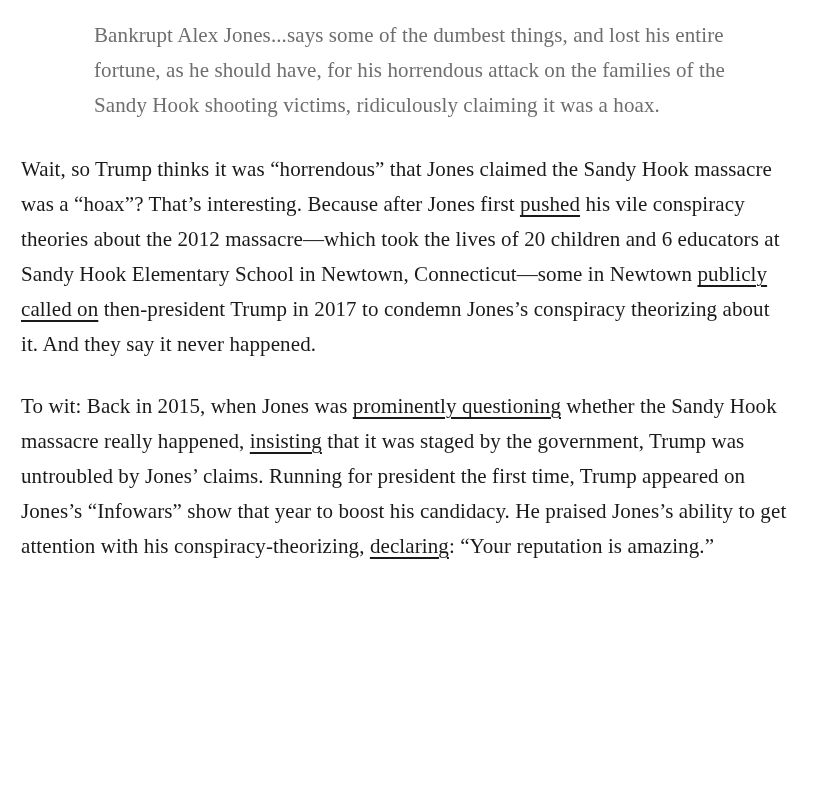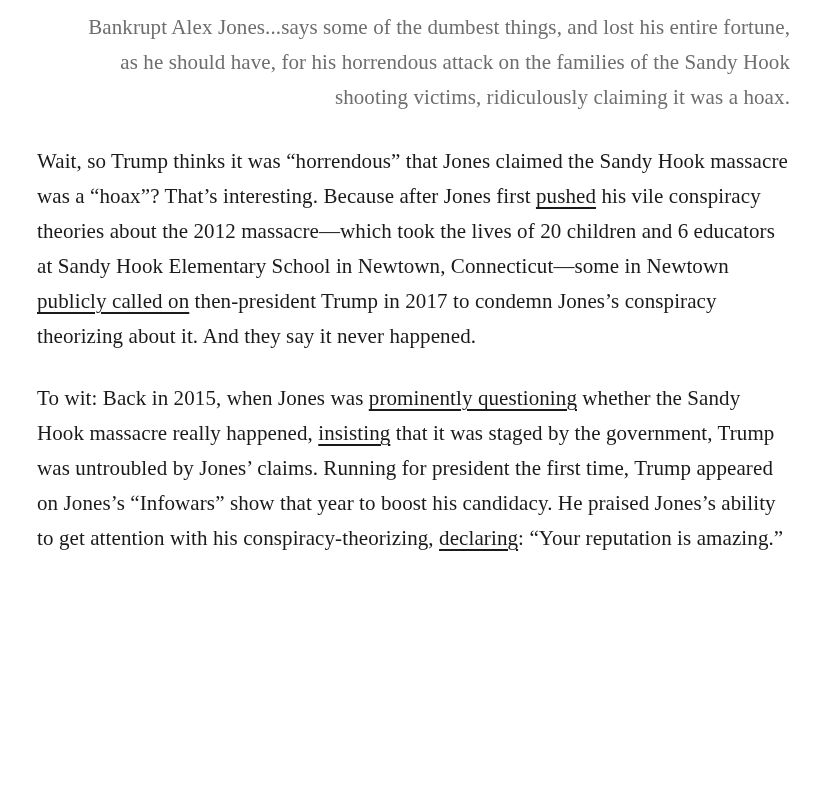--- a/index.html
+++ b/index.html
@@ -20,25 +20,24 @@
     font-size: 21px;
     line-height: 35px;
     color: #1a1a1a;
     letter-spacing: 0.1px;
   }
   .quote {
     margin: 0 0 29px 64px;
     color: #6e6e6e;
   }
   .quote p {
-    margin: 1px;
-    text-align: right;
+    margin: 9px;
   }
   .para {
-    margin: 0 0 27px 16px;
+    margin: 0 0 27px 0;
   }
   .inline-link {
     color: inherit;
     text-decoration: underline;
     text-decoration-thickness: 1.5px;
     text-underline-offset: 4px;
     cursor: pointer;
   }
 </style>
 </head>

